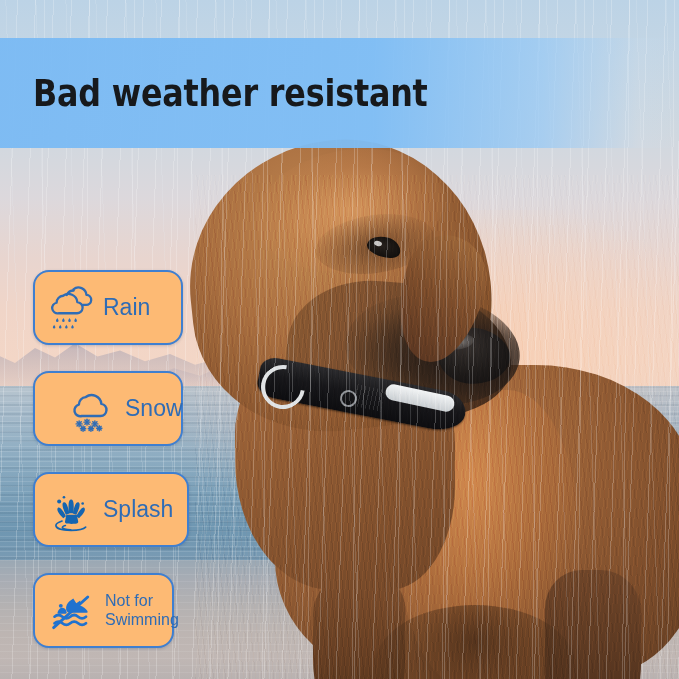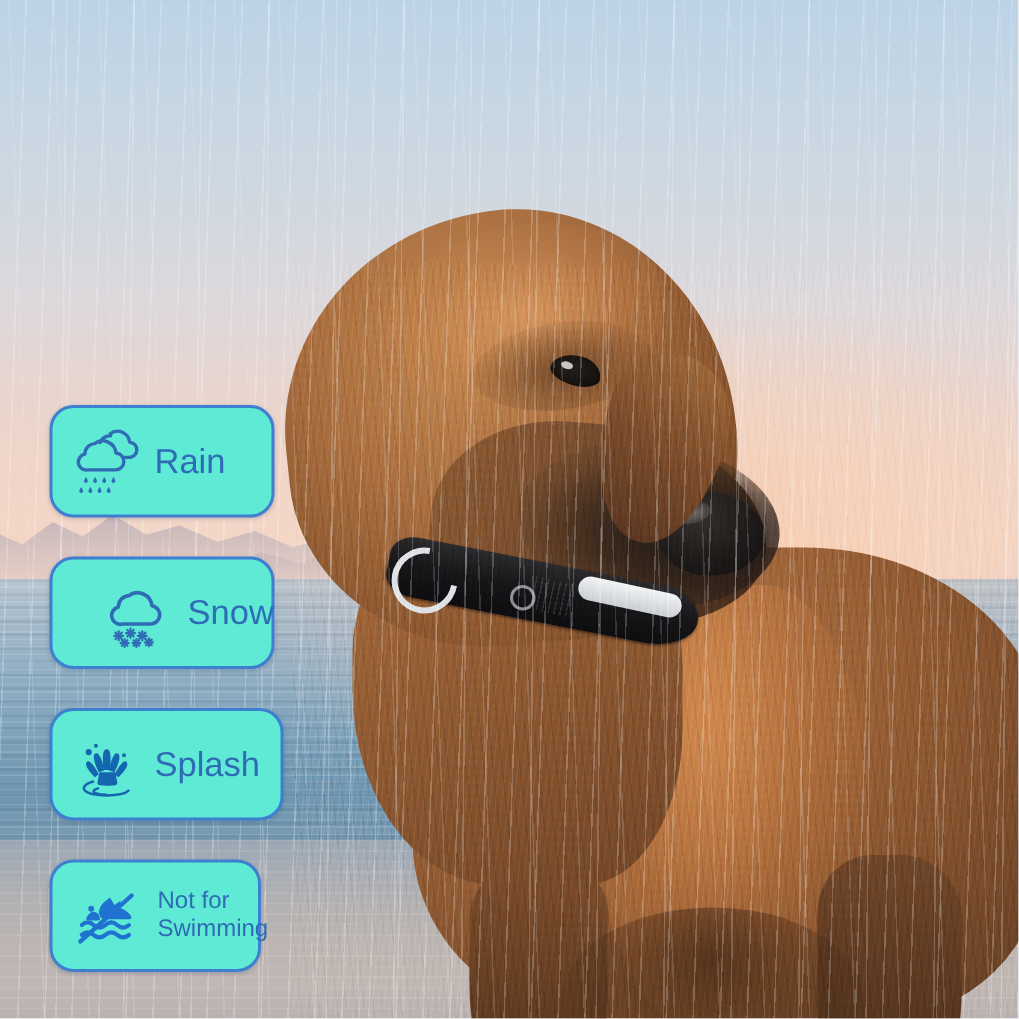--- a/index.html
+++ b/index.html
@@ -434,21 +434,21 @@
   
   .badges {
     position: absolute;
     left: 33px; top: 270px;
   }
   .badge {
     position: relative;
     display: flex;
     align-items: center;
     box-sizing: border-box;
-    background: #5eead4;
+    background: #fdba74;
     border: 2px solid #3f7fd0;
     border-radius: 16px;
     box-shadow: 0 1px 3px rgba(30,60,100,0.22);
     margin-bottom: 26px;
     height: 75px;
     padding: 0 10px 0 8px;
   }
   .badge-rain   { width: 150px; }
   .badge-snow   { width: 150px; padding-left: 30px; }
   .badge-splash { width: 156px; text-align: right; }
@@ -524,20 +524,23 @@
       <div class="collar-buckle"></div>
       <div class="collar-tag"></div>
 
       <div class="fur"></div>
     </div>
 
     <div class="rain"></div>
     <div class="rain-b"></div>
   </div>
 
+  <div class="banner">
+    <div class="banner-title">Bad weather resistant</div>
+  </div>
 
   <div class="badges">
 
     <div class="badge badge-rain">
       <div class="badge-icon">
         <svg viewBox="0 0 64 64" width="56" height="56" aria-hidden="true">
           <g fill="none" stroke="#2f6cb5" stroke-width="2.6" stroke-linecap="round" stroke-linejoin="round">
             <path d="M34 12c-3.6 0-6.7 2.1-8.1 5.2
                      M44.5 28.5h3.3a5.8 5.8 0 0 0 .7-11.6
                      a9.2 9.2 0 0 0-14.9-6.3"></path>

